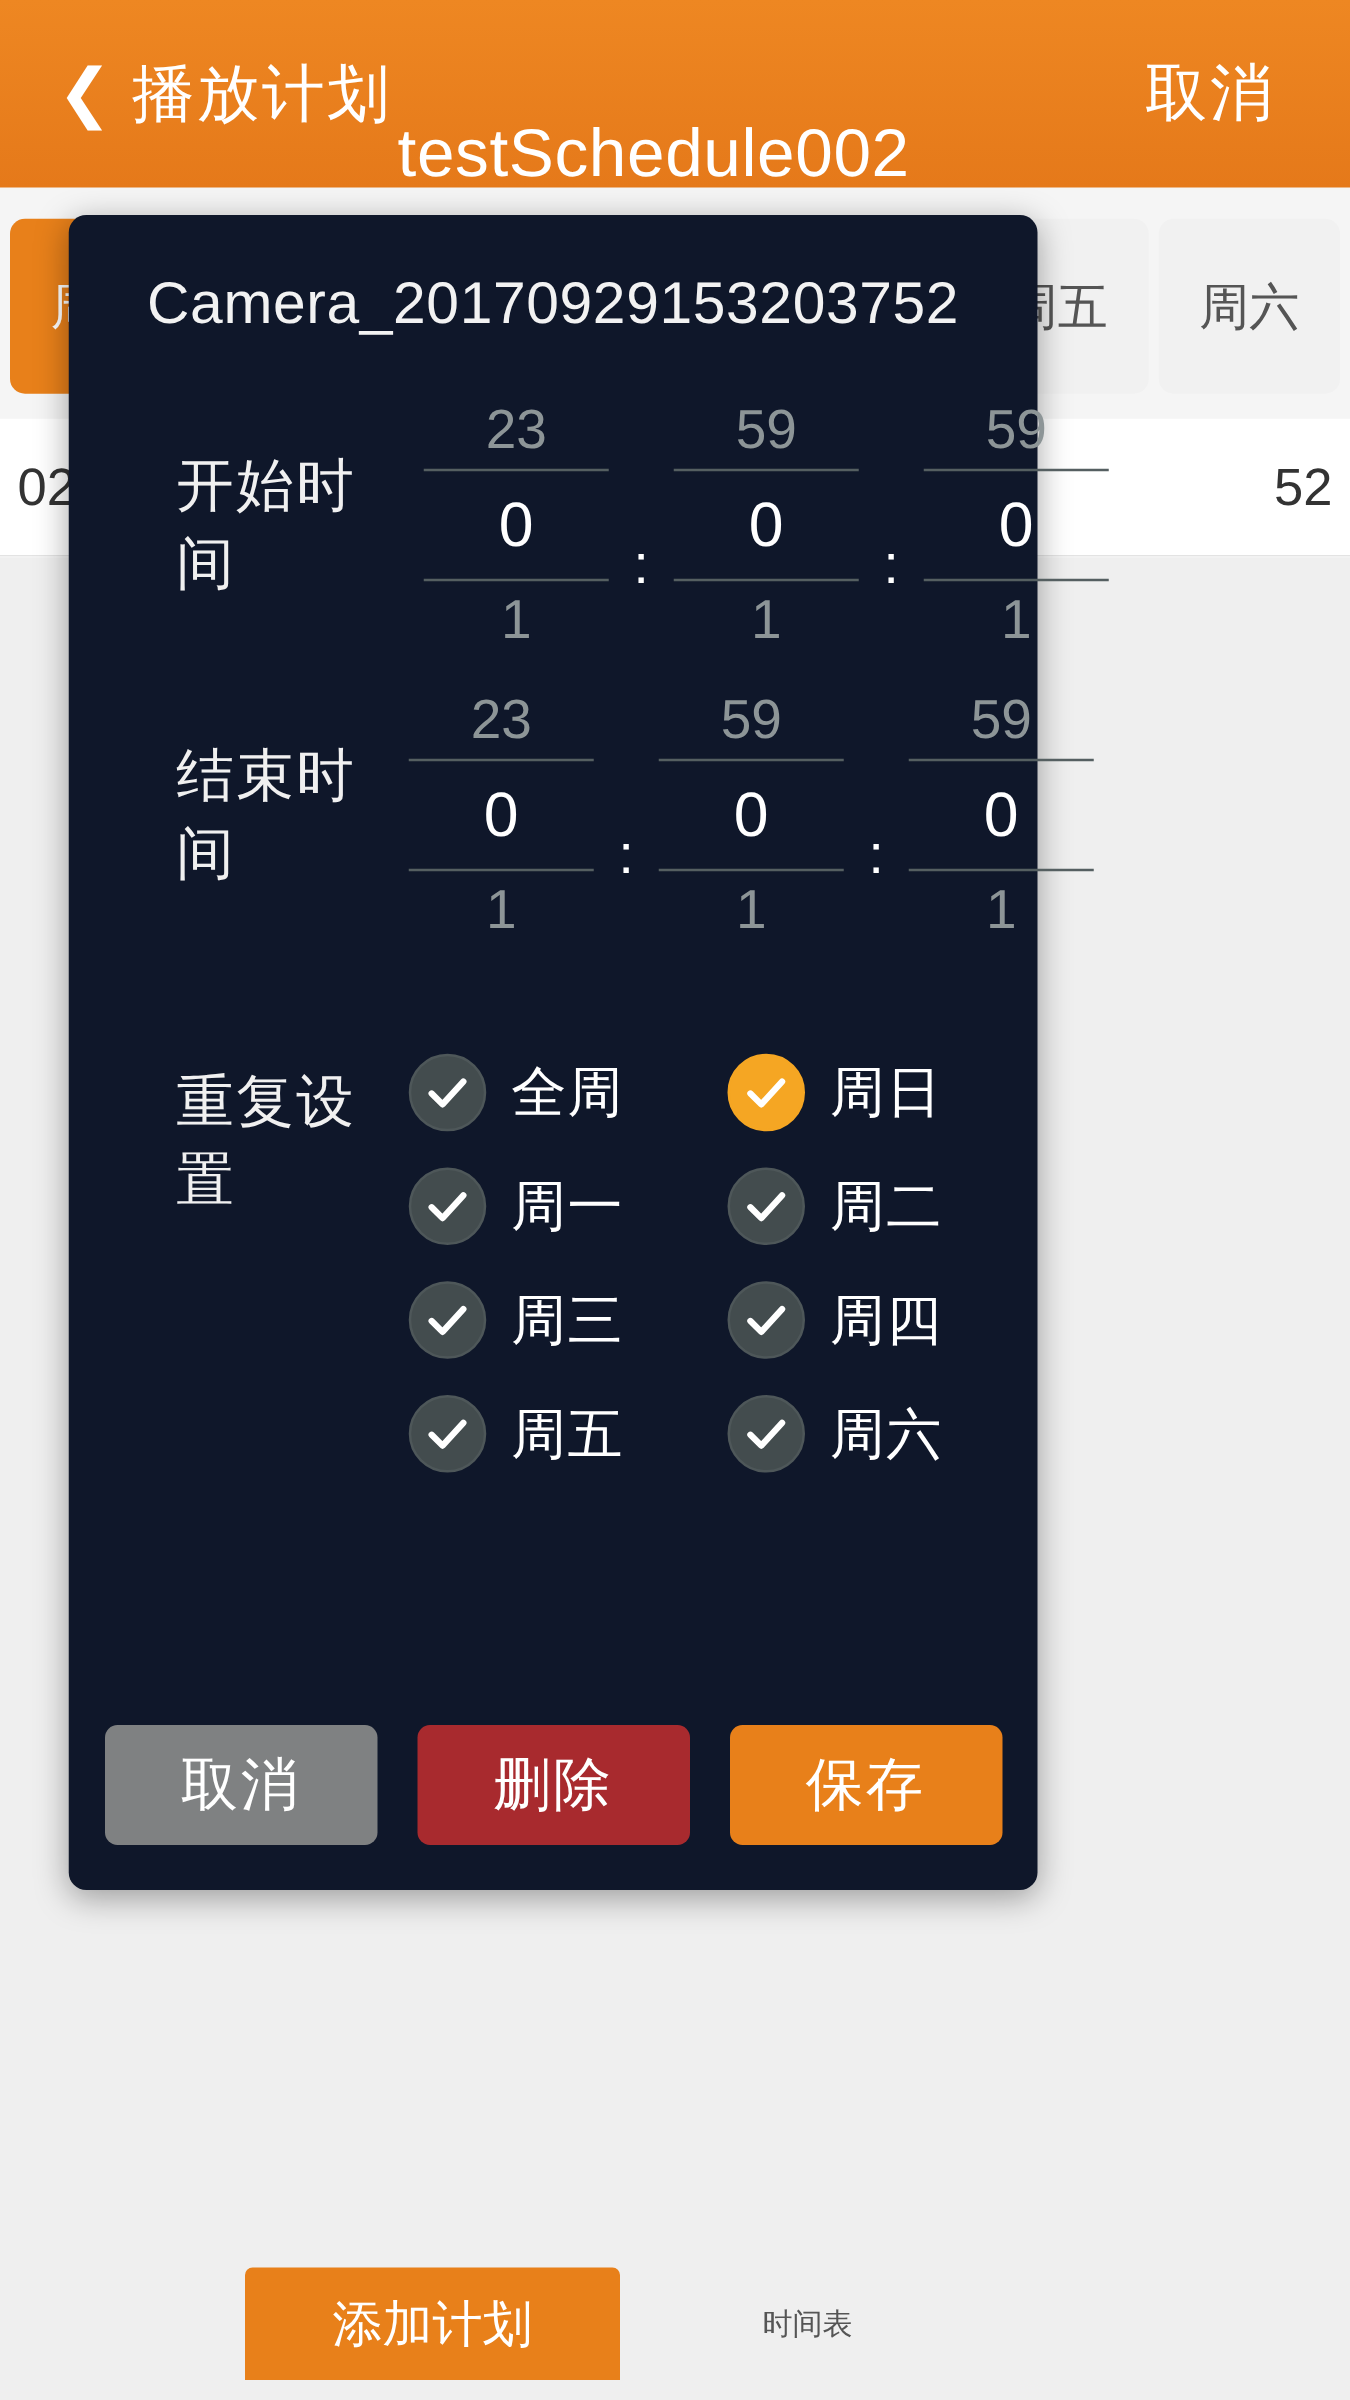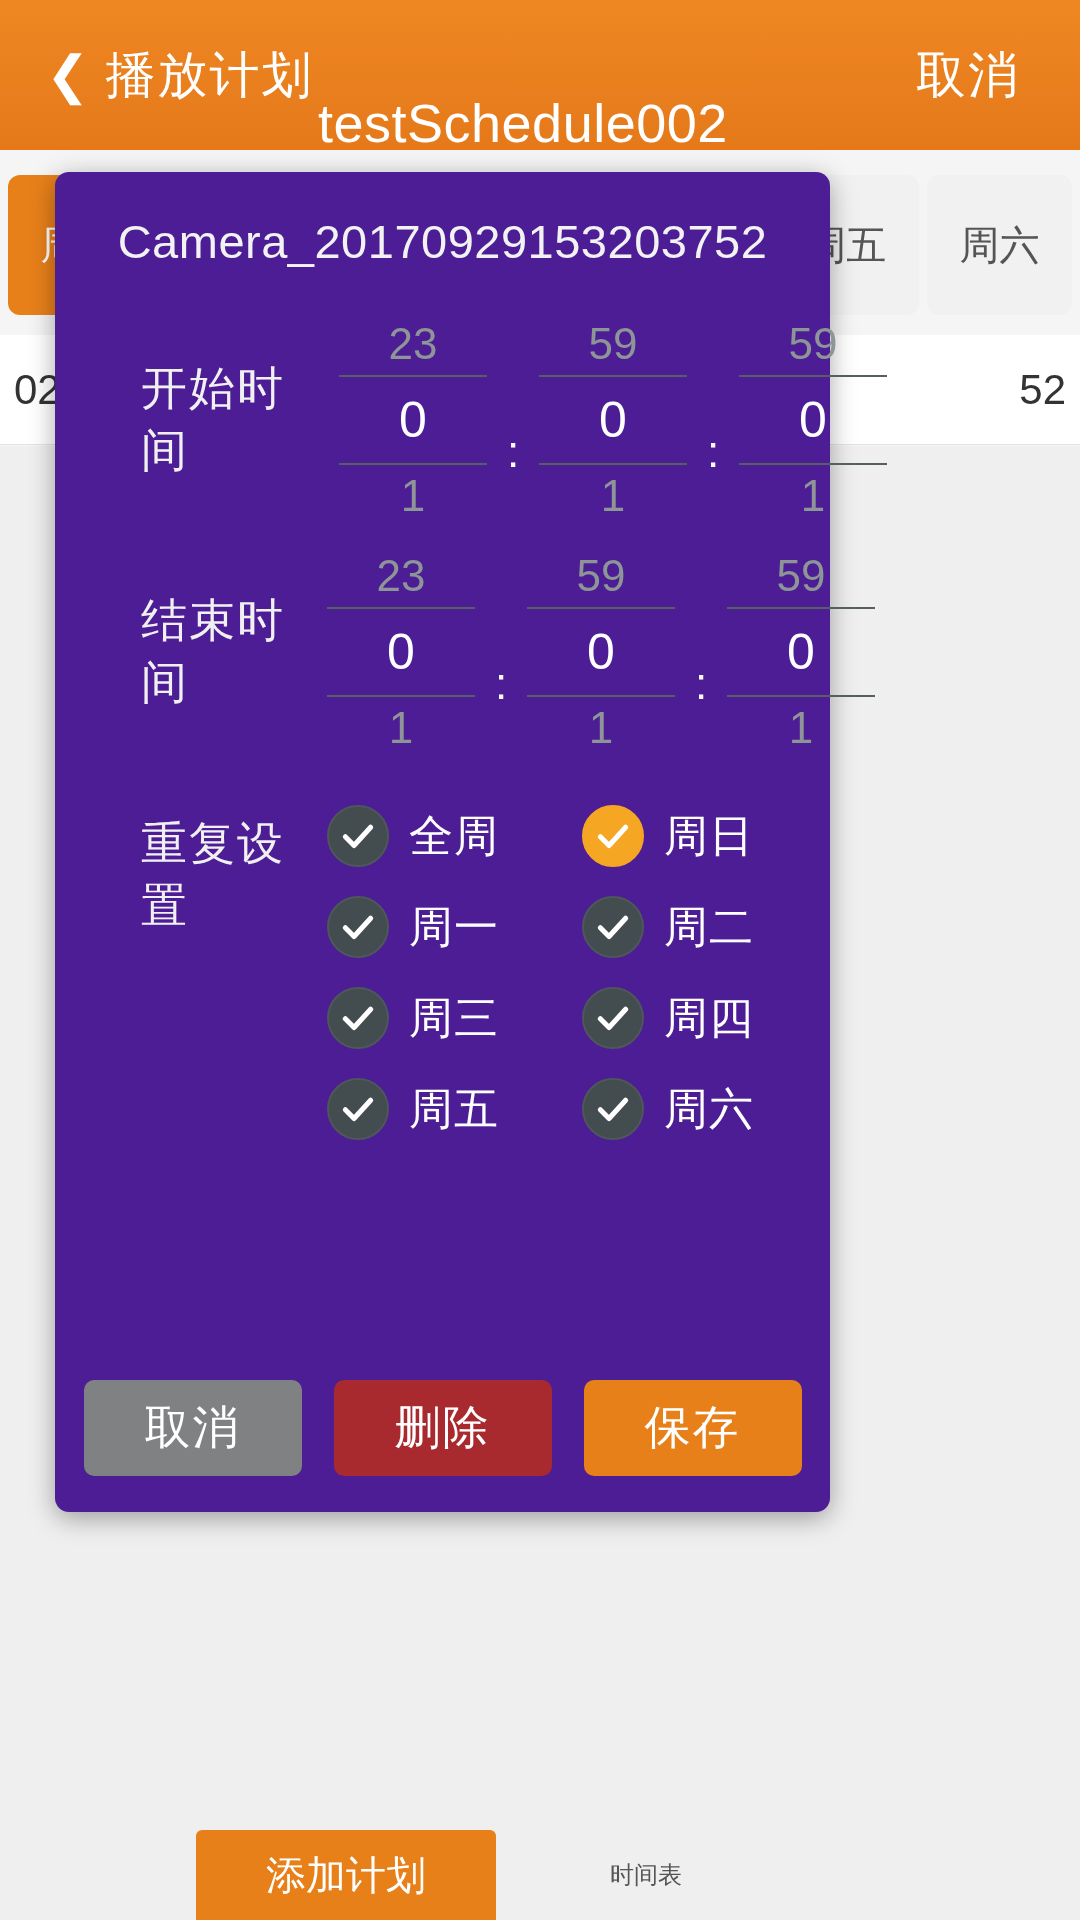--- a/index.html
+++ b/index.html
@@ -46,37 +46,37 @@
   .bg-row {
     position:absolute; top:185px; left:0; width:1080px; height:110px;
     background:#FFFFFF; display:flex; align-items:center;
     justify-content:space-between; padding:0 14px;
     color:#333; font-size:42px; border-bottom:1px solid #E3E3E3;
   }
   .bg-row2 {
     position:absolute; top:296px; left:0; width:1080px; height:1474px; background:#EFEFEF;
   }
   .bg-bottom-bar {
-    position:absolute; bottom:0px; left:0; width:1080px; height:90px;
+    position:absolute; bottom:16px; left:0; width:1080px; height:90px;
     display:flex; align-items:center;
   }
   .bg-btn-orange {
     width:300px; height:90px; margin-left:196px; background:#E8801A;
     color:#fff; display:flex; align-items:center; justify-content:center;
     font-size:40px; border-radius:6px 6px 0 0;
   }
   .bg-btn-plain {
     width:300px; height:90px; color:#555; display:flex;
     align-items:center; justify-content:center; font-size:24px;
   }
 
   
   .dialog {
     position:absolute; left:55px; top:172px; width:775px; height:1340px;
-    background:#4c1d95; border-radius:14px;
+    background:#0f172a; border-radius:14px;
     box-shadow:0 6px 26px rgba(0,0,0,0.35);
     display:flex; flex-direction:column;
   }
   .dlg-title {
     margin-top:42px; text-align:center; color:#F2F2F2;
     font-size:47px; letter-spacing:0.5px; font-weight:400;
   }
 
   
   .time-block { display:flex; align-items:center; width:100%; }
@@ -96,21 +96,21 @@
   .np-main {
     height:86px; line-height:86px; color:#FFFFFF; font-size:50px;
     width:100%; text-align:center;
   }
   .colon {
     width:52px; text-align:center; color:#FFFFFF; font-size:44px;
     line-height:86px; margin-top:64px;
   }
 
   
-  .rep-block { display:flex; margin-top:46px; }
+  .rep-block { display:flex; margin-top:84px; }
   .rep-label {
     width:272px; padding-left:86px; color:#F0F0F0;
     font-size:46px; letter-spacing:2px; flex:none; padding-top:8px;
   }
   .rep-grid {
     flex:1; display:grid; grid-template-columns:226px 226px;
     row-gap:32px; column-gap:0px;gap:29px;
   }
   .chk-item { display:flex; align-items:center; gap:20px; cursor:pointer; }
   .chk {

